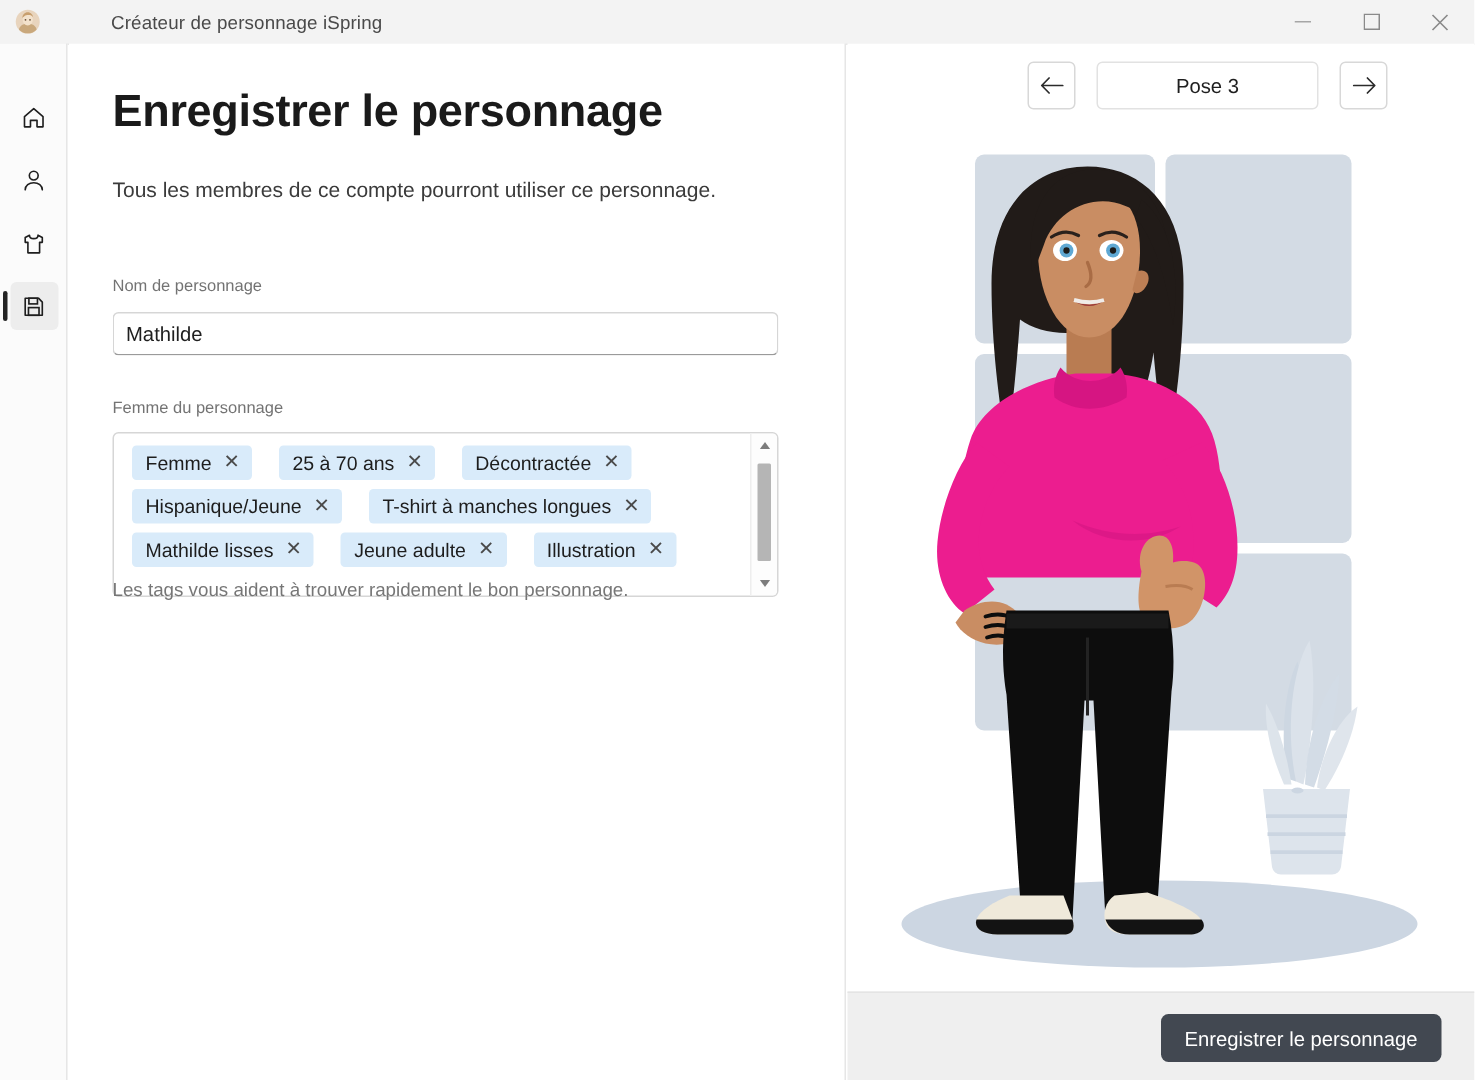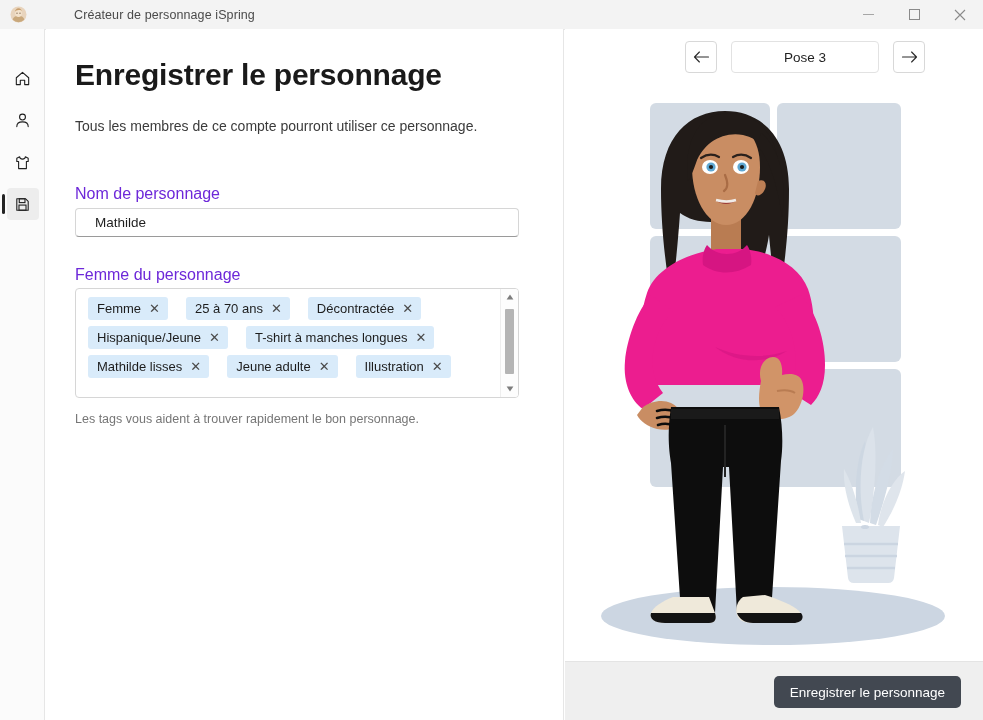--- a/index.html
+++ b/index.html
@@ -84,35 +84,35 @@
     position: absolute; left: 29px; top: 29px;
     font-size: 30px; font-weight: 600;
     color: #1a1a1a; letter-spacing: -0.2px;
   }
   .subtitle {
     position: absolute; left: 29px; top: 89px;
     font-size: 14px; color: #3b3b3b; text-align: right;
   }
   .field-label {
     position: absolute; left: 29px;
-    font-size: 16px; color: #6d28d9;
+    font-size: 11px; color: #737373;
   }
   .lbl-name { top: 156px; }
   .lbl-tags { top: 237px; }
 
   .name-input {
     position: absolute; left: 29px; top: 179px;
     width: 444px; height: 29px;
     border: 1px solid #d6d6d6;
     border-bottom: 1px solid #9a9a9a;
     border-radius: 4px;
     background: #ffffff;
     font-family: "Liberation Sans", sans-serif;
     font-size: 13.5px; color: #1f1f1f;
-    padding: 0 19px;
+    padding: 0 8px;
     box-sizing: border-box;
     outline: none;
   }
 
   .tags-box {
     position: absolute; left: 29px; top: 259px;
     width: 444px; height: 110px;
     border: 1px solid #d6d6d6;
     border-radius: 4px;
     background: #ffffff;
@@ -158,21 +158,21 @@
   }
   .sbar-up { top: 0; }
   .sbar-down { bottom: 0; }
   .sbar-thumb {
     position: absolute; left: 4px; top: 20px;
     width: 9px; height: 65px;
     background: #b5b5b5; border-radius: 1px;
   }
 
   .hint {
-    position: absolute; left: 29px; top: 383px;
+    position: absolute; left: 29px; top: 357px;
     font-size: 12.5px; color: #767676;
   }
 
   
   .preview {
     position: absolute; left: 565px; top: 29px;
     width: 418px; height: 632px;
     background: #ffffff;
   }
   .pose-nav {

